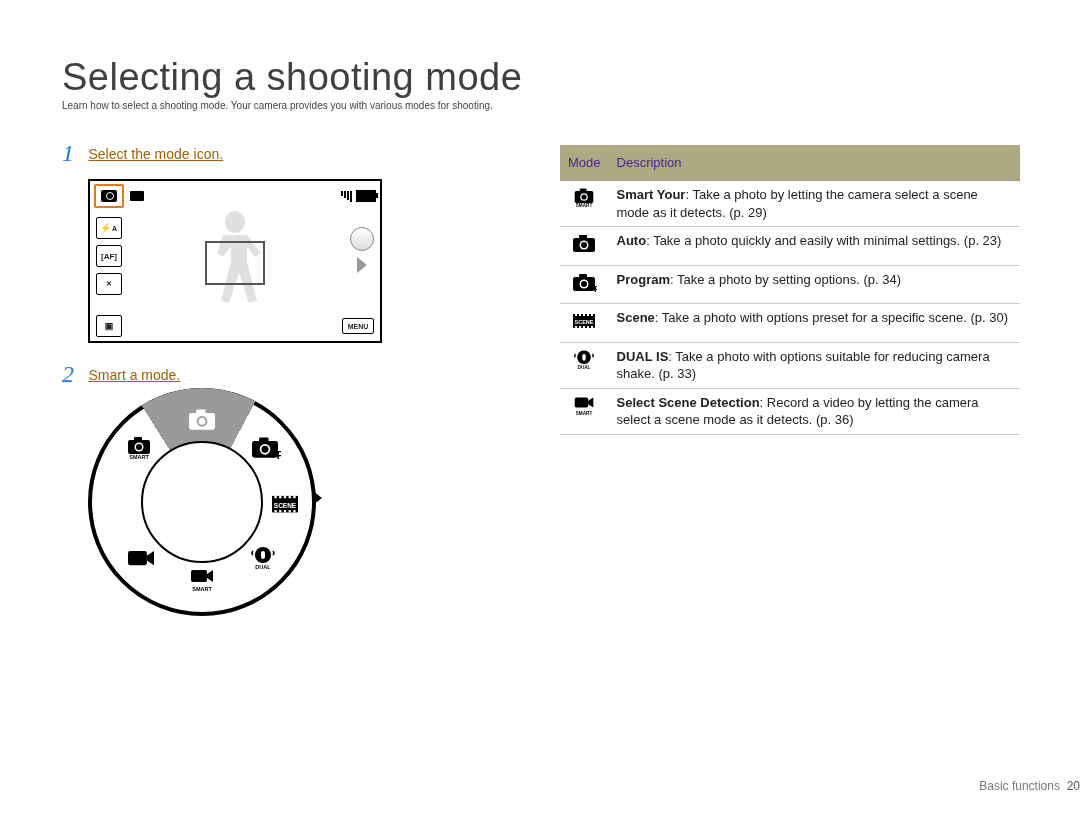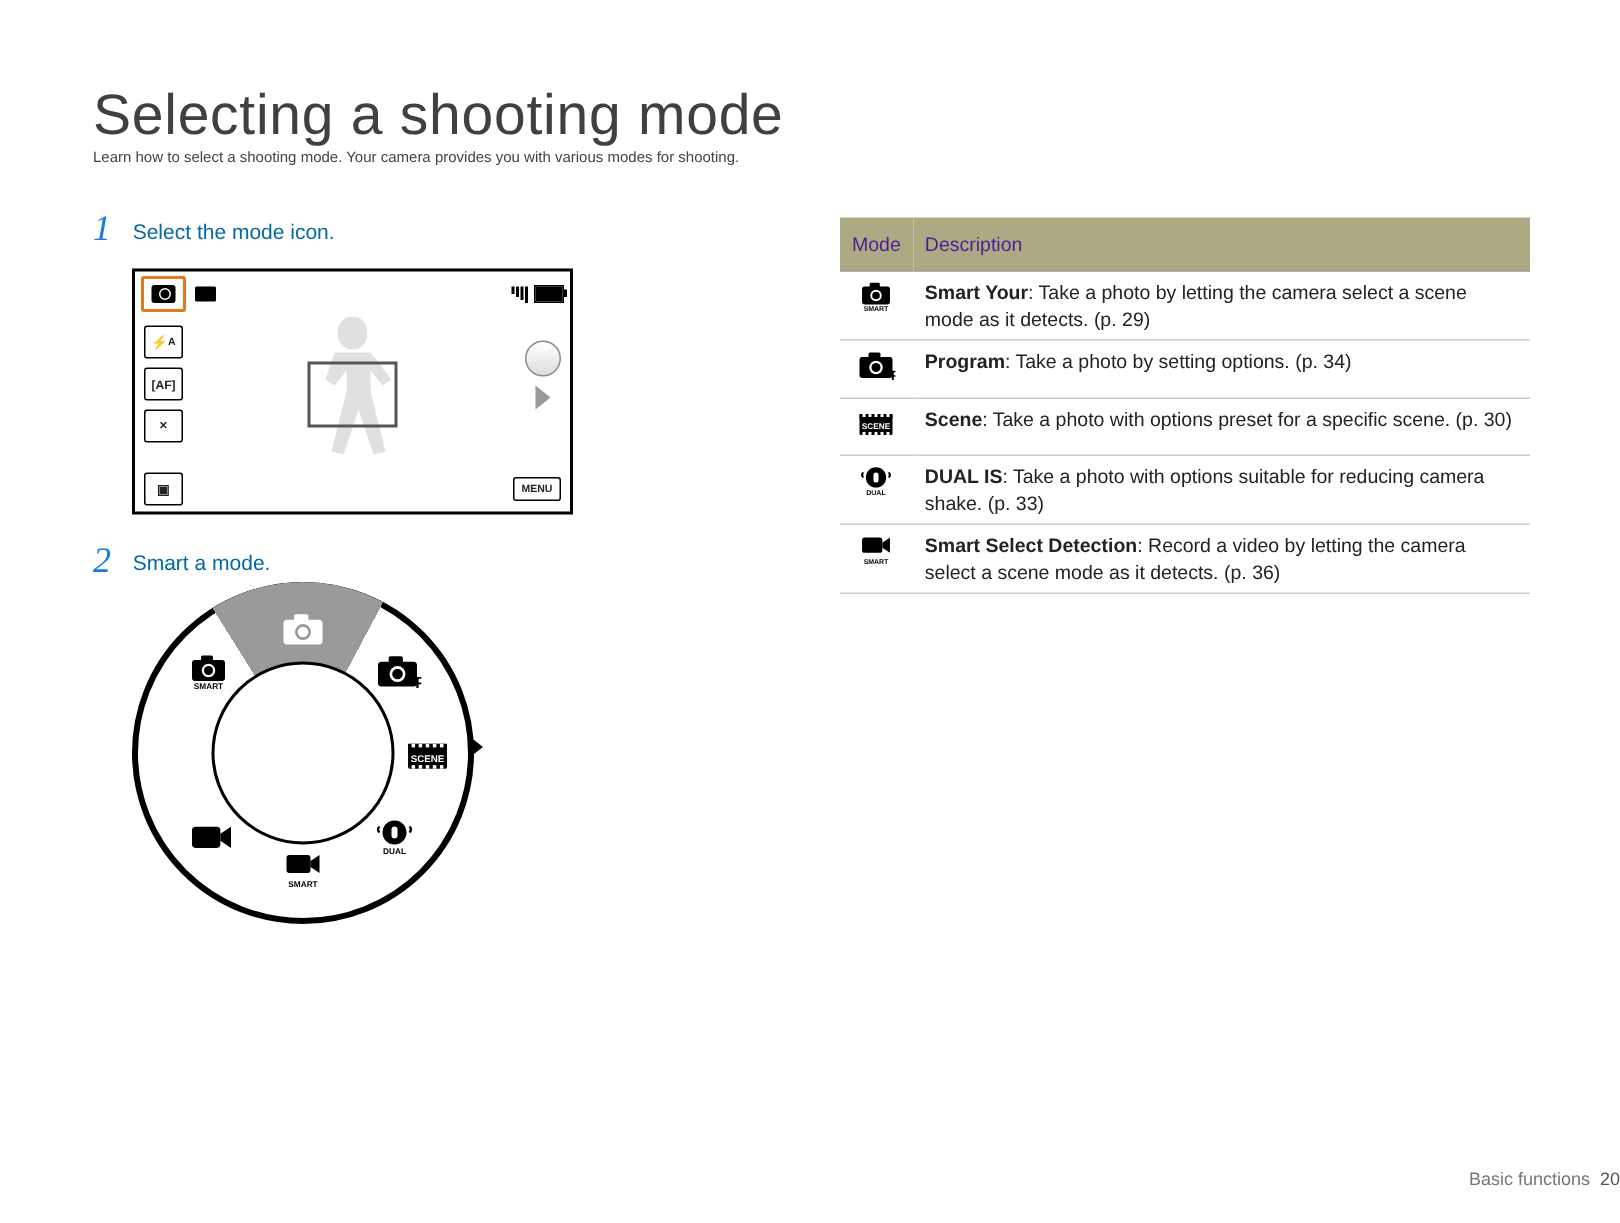--- a/index.html
+++ b/index.html
@@ -2,21 +2,21 @@
 <html><head>
 <meta charset="utf-8">
 <style>
   html,body{margin:0;padding:0;background:#fff;}
   .page{width:1080px;height:815px;position:relative;font-family:Helvetica,Arial,sans-serif;color:#222;}
   .title{position:absolute;left:62px;top:56px;font-size:38px;color:#404040;letter-spacing:.5px;font-weight:400;font-stretch:condensed;}
   .intro{position:absolute;left:62px;top:100px;font-size:10px;color:#444;}
   .leftcol{position:absolute;left:62px;top:140px;width:440px;}
   .rightcol{position:absolute;left:560px;top:145px;width:460px;}
   .step-num{font-size:24px;font-style:italic;color:#1a7be0;font-family:Georgia,serif;display:inline-block;width:22px;vertical-align:top;}
-  .step-text{font-size:14px;color:#0369a1;display:inline-block;vertical-align:top;padding-top:6px;}
+  .step-text{font-size:14px;color:#a16207;display:inline-block;vertical-align:top;padding-top:6px;text-decoration:underline;}
   .screen{margin:12px 0 18px 26px;width:290px;height:160px;border:2px solid #000;background:#fff;position:relative;}
   .screen .topbar{position:absolute;top:4px;left:4px;right:4px;height:22px;display:flex;align-items:center;justify-content:space-between;}
   .mode-icon{width:26px;height:20px;border:2px solid #e07a1a;display:flex;align-items:center;justify-content:center;border-radius:2px;}
   .mode-icon-inner{width:16px;height:12px;background:#000;border-radius:2px;position:relative;}
   .mode-icon-inner::after{content:"";position:absolute;top:2px;left:5px;width:6px;height:6px;border:1px solid #fff;border-radius:50%;}
   .top-left-icons{display:flex;gap:6px;align-items:center;}
   .tiny-ico{width:14px;height:10px;background:#000;border-radius:1px;}
   .top-right-icons{display:flex;gap:4px;align-items:center;}
   .bars{display:flex;gap:1px;}
   .bars span{width:2px;background:#000;}
@@ -246,20 +246,28 @@
             <td class="ico"><span class="ico-box">
                 <svg viewBox="0 0 26 26">
                   <use href="#ico-smart-auto"></use>
                 </svg>
               </span></td>
             <td><b>Smart Your</b>: Take a photo by letting the camera select a scene mode as it detects. (p. 29)</td>
           </tr>
           <tr>
             <td class="ico"><span class="ico-box">
                 <svg viewBox="0 0 26 22">
+                  <use href="#ico-auto"></use>
+                </svg>
+              </span></td>
+            <td><b>Auto</b>: Take a photo quickly and easily with minimal settings. (p. 23)</td>
+          </tr>
+          <tr>
+            <td class="ico"><span class="ico-box">
+                <svg viewBox="0 0 26 22">
                   <use href="#ico-program"></use>
                 </svg>
               </span></td>
             <td><b>Program</b>: Take a photo by setting options. (p. 34)</td>
           </tr>
           <tr>
             <td class="ico"><span class="ico-box">
                 <svg viewBox="0 0 26 22">
                   <use href="#ico-scene"></use>
                 </svg>
@@ -273,21 +281,21 @@
                 </svg>
               </span></td>
             <td><b>DUAL IS</b>: Take a photo with options suitable for reducing camera shake. (p. 33)</td>
           </tr>
           <tr>
             <td class="ico"><span class="ico-box">
                 <svg viewBox="0 0 26 26">
                   <use href="#ico-smart-scene"></use>
                 </svg>
               </span></td>
-            <td><b>Smart Select Detection</b>: Record a video by letting the camera select a scene mode as it detects. (p. 36)</td>
+            <td><b>Select Scene Detection</b>: Record a video by letting the camera select a scene mode as it detects. (p. 36)</td>
           </tr>
         </tbody>
     </table>
   </div>
 
   <div class="footer">
     <span>Basic functions</span>&nbsp;
     <span class="pg">20</span>
   </div>
 </div>

